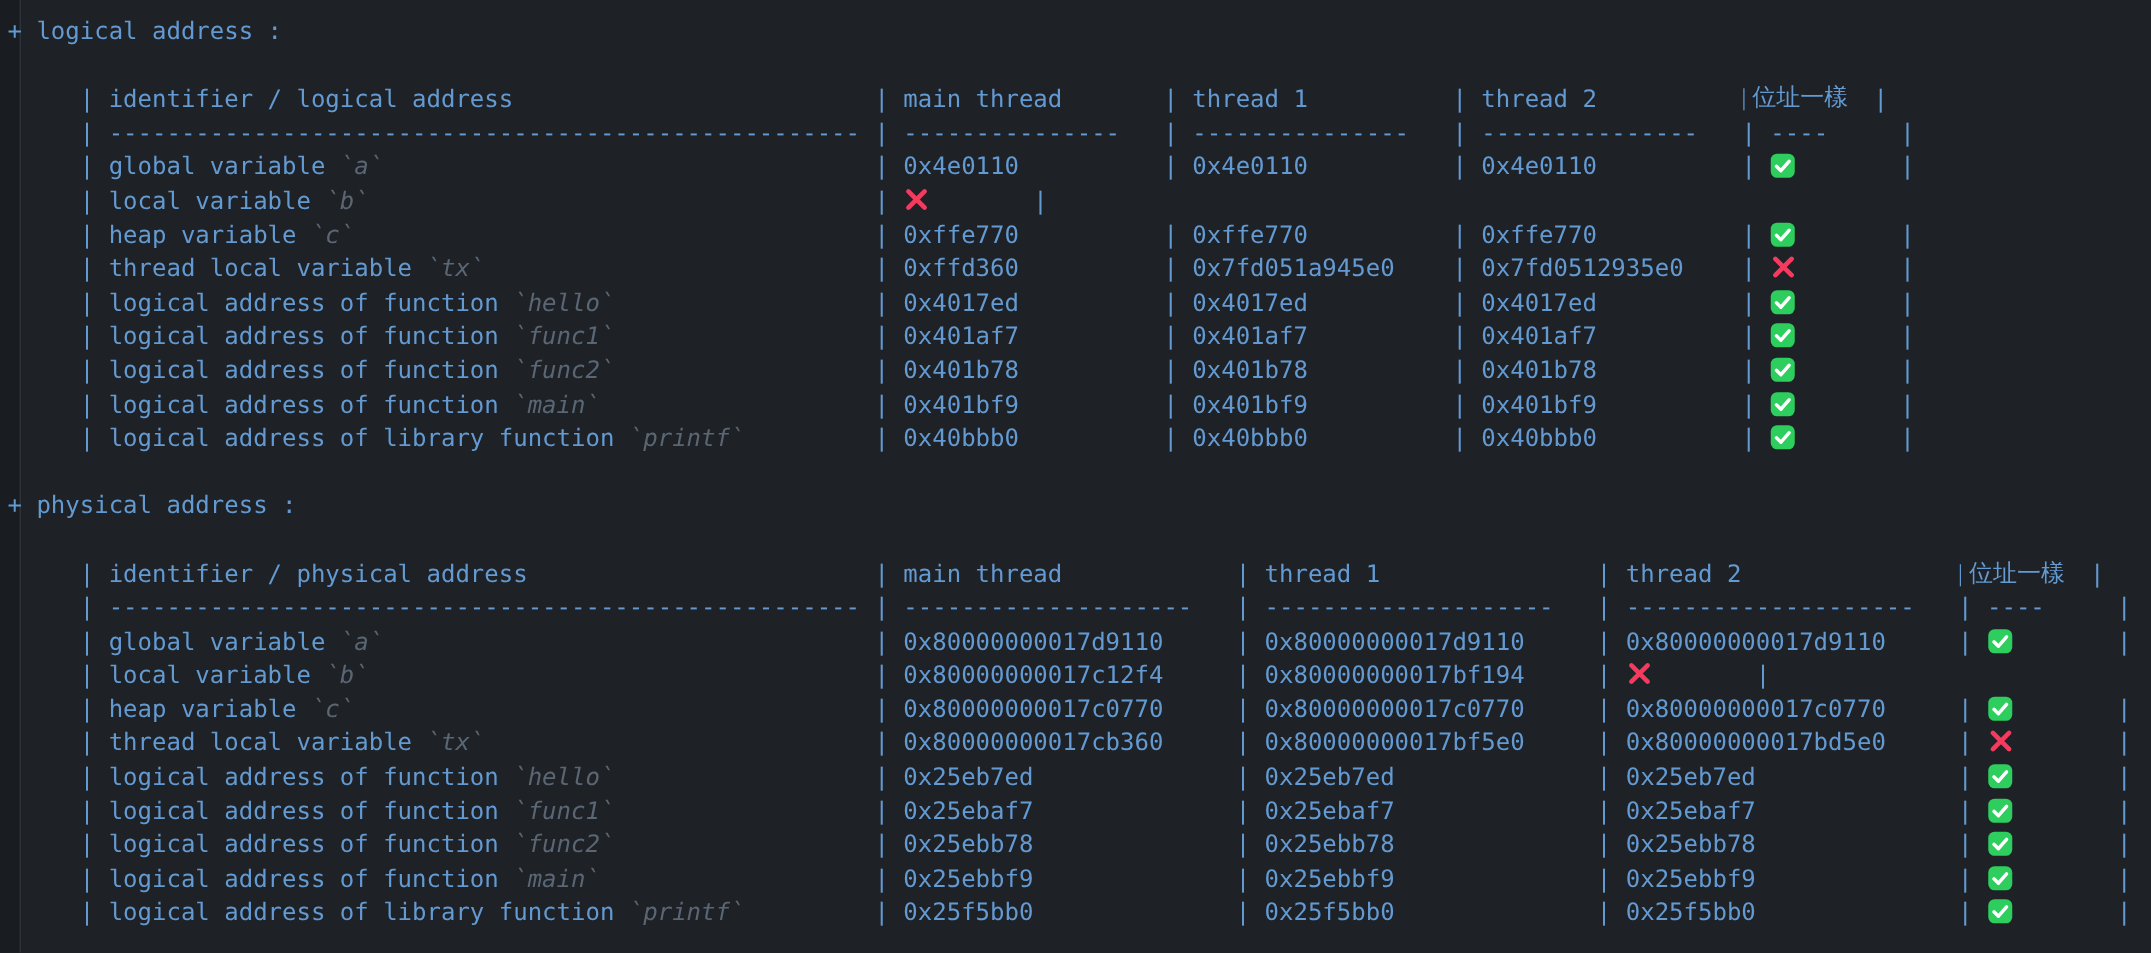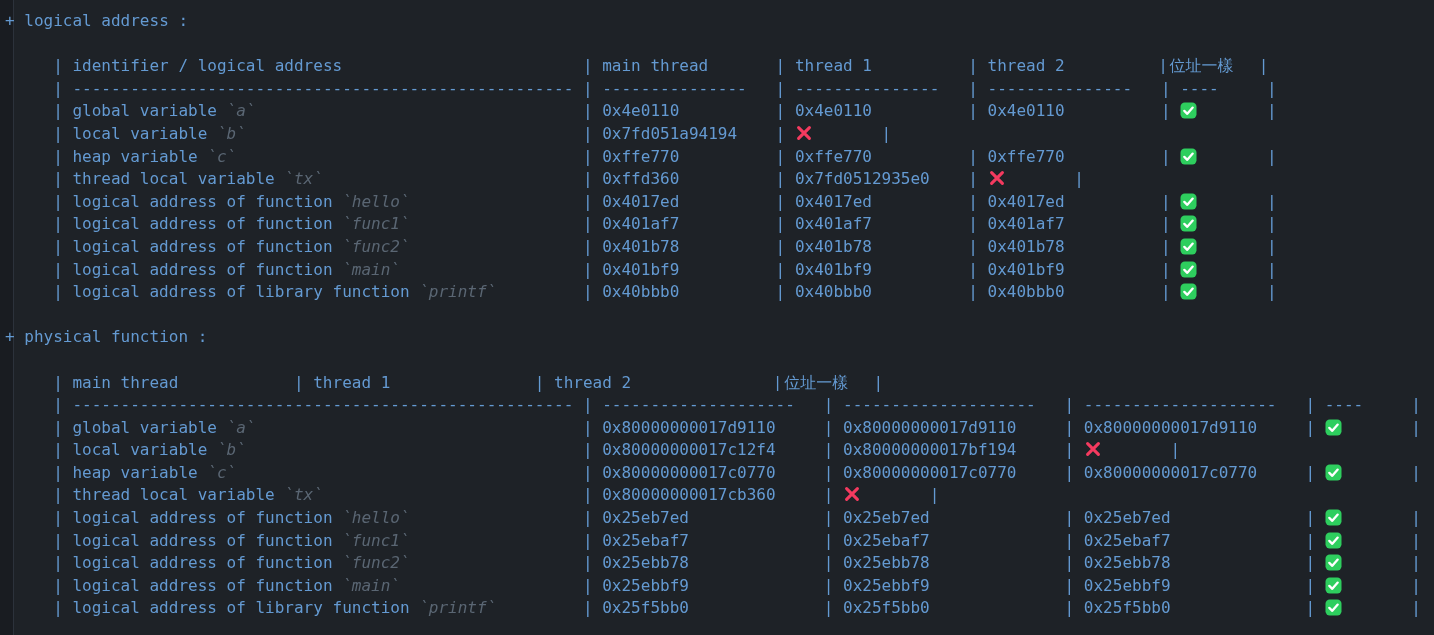--- a/index.html
+++ b/index.html
@@ -33,21 +33,21 @@
     white-space: pre;
   }
   .cell { flex: none; white-space: pre; overflow: visible; }
   .c-ind  { width: 5ch; }
   .c-id   { width: 55ch; }
   .c-addr { width: 20ch; }
   .phys .c-addr { width: 25ch; }
   .c-chk  { width: 11ch; }
   .c-end  { width: 1ch; }
   .code { color: #5a6673; font-style: italic; }
-  .cjk { font-family: Liberation Sans, sans-serif; }
+  .cjk { font-family: Liberation Serif, serif; }
   .icon {
     display: inline-block;
     vertical-align: -3px;
     line-height: 0;
   }
   .icon svg { display: inline-block; }
 </style>
 </head>
 <body>
 
@@ -57,28 +57,28 @@
   <section>
     <div class="line title">+ logical address :</div>
     <div class="line"></div>
     <div class="tbl">
         <div class="line"><span class="cell c-ind"></span><span class="cell c-id">| identifier / logical address</span><span class="cell c-addr">| main thread</span><span class="cell c-addr">| thread 1</span><span class="cell c-addr">| thread 2</span><span class="cell c-chk cjk">| 位址一樣</span><span class="cell c-end">|</span></div>
         <div class="line"><span class="cell c-ind"></span><span class="cell c-id">| ----------------------------------------------------</span><span class="cell c-addr">| ---------------</span><span class="cell c-addr">| ---------------</span><span class="cell c-addr">| ---------------</span><span class="cell c-chk">| ----</span><span class="cell c-end">|</span></div>
         <div class="line"><span class="cell c-ind"></span><span class="cell c-id">| global variable <span class="code">`a`</span></span><span class="cell c-addr">| 0x4e0110</span><span class="cell c-addr">| 0x4e0110</span><span class="cell c-addr">| 0x4e0110</span><span class="cell c-chk">| <span class="icon"><svg width="17" height="17" viewBox="0 0 17 17">
                 <rect x="0.5" y="0.5" width="16" height="16" rx="4.2" fill="#2ece5e"></rect>
                 <path d="M4.3 8.9 L7.3 11.8 L12.7 5.6" stroke="#ffffff" stroke-width="2.3" fill="none" stroke-linecap="round" stroke-linejoin="round"></path>
               </svg></span></span><span class="cell c-end">|</span></div>
-        <div class="line"><span class="cell c-ind"></span><span class="cell c-id">| local variable <span class="code">`b`</span></span><span class="cell c-addr">| 0x7fd051a94194</span><span class="cell c-chk">| <span class="icon"><svg width="18" height="18" viewBox="0 0 18 18">
+        <div class="line"><span class="cell c-ind"></span><span class="cell c-id">| local variable <span class="code">`b`</span></span><span class="cell c-chk">| <span class="icon"><svg width="18" height="18" viewBox="0 0 18 18">
                 <path d="M3.6 3.6 L14.4 14.4 M14.4 3.6 L3.6 14.4" stroke="#f43a5f" stroke-width="3.1" stroke-linecap="round"></path>
               </svg></span></span><span class="cell c-end">|</span></div>
         <div class="line"><span class="cell c-ind"></span><span class="cell c-id">| heap variable <span class="code">`c`</span></span><span class="cell c-addr">| 0xffe770</span><span class="cell c-addr">| 0xffe770</span><span class="cell c-addr">| 0xffe770</span><span class="cell c-chk">| <span class="icon"><svg width="17" height="17" viewBox="0 0 17 17">
                 <rect x="0.5" y="0.5" width="16" height="16" rx="4.2" fill="#2ece5e"></rect>
                 <path d="M4.3 8.9 L7.3 11.8 L12.7 5.6" stroke="#ffffff" stroke-width="2.3" fill="none" stroke-linecap="round" stroke-linejoin="round"></path>
               </svg></span></span><span class="cell c-end">|</span></div>
-        <div class="line"><span class="cell c-ind"></span><span class="cell c-id">| thread local variable <span class="code">`tx`</span></span><span class="cell c-addr">| 0xffd360</span><span class="cell c-addr">| 0x7fd0512935e0</span><span class="cell c-chk">| <span class="icon"><svg width="18" height="18" viewBox="0 0 18 18">
+        <div class="line"><span class="cell c-ind"></span><span class="cell c-id">| thread local variable <span class="code">`tx`</span></span><span class="cell c-addr">| 0xffd360</span><span class="cell c-addr">| 0x7fd051a945e0</span><span class="cell c-addr">| 0x7fd0512935e0</span><span class="cell c-chk">| <span class="icon"><svg width="18" height="18" viewBox="0 0 18 18">
                 <path d="M3.6 3.6 L14.4 14.4 M14.4 3.6 L3.6 14.4" stroke="#f43a5f" stroke-width="3.1" stroke-linecap="round"></path>
               </svg></span></span><span class="cell c-end">|</span></div>
         <div class="line"><span class="cell c-ind"></span><span class="cell c-id">| logical address of function <span class="code">`hello`</span></span><span class="cell c-addr">| 0x4017ed</span><span class="cell c-addr">| 0x4017ed</span><span class="cell c-addr">| 0x4017ed</span><span class="cell c-chk">| <span class="icon"><svg width="17" height="17" viewBox="0 0 17 17">
                 <rect x="0.5" y="0.5" width="16" height="16" rx="4.2" fill="#2ece5e"></rect>
                 <path d="M4.3 8.9 L7.3 11.8 L12.7 5.6" stroke="#ffffff" stroke-width="2.3" fill="none" stroke-linecap="round" stroke-linejoin="round"></path>
               </svg></span></span><span class="cell c-end">|</span></div>
         <div class="line"><span class="cell c-ind"></span><span class="cell c-id">| logical address of function <span class="code">`func1`</span></span><span class="cell c-addr">| 0x401af7</span><span class="cell c-addr">| 0x401af7</span><span class="cell c-addr">| 0x401af7</span><span class="cell c-chk">| <span class="icon"><svg width="17" height="17" viewBox="0 0 17 17">
                 <rect x="0.5" y="0.5" width="16" height="16" rx="4.2" fill="#2ece5e"></rect>
                 <path d="M4.3 8.9 L7.3 11.8 L12.7 5.6" stroke="#ffffff" stroke-width="2.3" fill="none" stroke-linecap="round" stroke-linejoin="round"></path>
               </svg></span></span><span class="cell c-end">|</span></div>
@@ -91,37 +91,37 @@
                 <path d="M4.3 8.9 L7.3 11.8 L12.7 5.6" stroke="#ffffff" stroke-width="2.3" fill="none" stroke-linecap="round" stroke-linejoin="round"></path>
               </svg></span></span><span class="cell c-end">|</span></div>
         <div class="line"><span class="cell c-ind"></span><span class="cell c-id">| logical address of library function <span class="code">`printf`</span></span><span class="cell c-addr">| 0x40bbb0</span><span class="cell c-addr">| 0x40bbb0</span><span class="cell c-addr">| 0x40bbb0</span><span class="cell c-chk">| <span class="icon"><svg width="17" height="17" viewBox="0 0 17 17">
                 <rect x="0.5" y="0.5" width="16" height="16" rx="4.2" fill="#2ece5e"></rect>
                 <path d="M4.3 8.9 L7.3 11.8 L12.7 5.6" stroke="#ffffff" stroke-width="2.3" fill="none" stroke-linecap="round" stroke-linejoin="round"></path>
               </svg></span></span><span class="cell c-end">|</span></div>
       </div>
     <div class="line"></div>
   </section>
   <section>
-    <div class="line title">+ physical function :</div>
+    <div class="line title">+ physical address :</div>
     <div class="line"></div>
     <div class="tbl phys">
-        <div class="line"><span class="cell c-ind"></span><span class="cell c-addr">| main thread</span><span class="cell c-addr">| thread 1</span><span class="cell c-addr">| thread 2</span><span class="cell c-chk cjk">| 位址一樣</span><span class="cell c-end">|</span></div>
+        <div class="line"><span class="cell c-ind"></span><span class="cell c-id">| identifier / physical address</span><span class="cell c-addr">| main thread</span><span class="cell c-addr">| thread 1</span><span class="cell c-addr">| thread 2</span><span class="cell c-chk cjk">| 位址一樣</span><span class="cell c-end">|</span></div>
         <div class="line"><span class="cell c-ind"></span><span class="cell c-id">| ----------------------------------------------------</span><span class="cell c-addr">| --------------------</span><span class="cell c-addr">| --------------------</span><span class="cell c-addr">| --------------------</span><span class="cell c-chk">| ----</span><span class="cell c-end">|</span></div>
         <div class="line"><span class="cell c-ind"></span><span class="cell c-id">| global variable <span class="code">`a`</span></span><span class="cell c-addr">| 0x80000000017d9110</span><span class="cell c-addr">| 0x80000000017d9110</span><span class="cell c-addr">| 0x80000000017d9110</span><span class="cell c-chk">| <span class="icon"><svg width="17" height="17" viewBox="0 0 17 17">
                 <rect x="0.5" y="0.5" width="16" height="16" rx="4.2" fill="#2ece5e"></rect>
                 <path d="M4.3 8.9 L7.3 11.8 L12.7 5.6" stroke="#ffffff" stroke-width="2.3" fill="none" stroke-linecap="round" stroke-linejoin="round"></path>
               </svg></span></span><span class="cell c-end">|</span></div>
         <div class="line"><span class="cell c-ind"></span><span class="cell c-id">| local variable <span class="code">`b`</span></span><span class="cell c-addr">| 0x80000000017c12f4</span><span class="cell c-addr">| 0x80000000017bf194</span><span class="cell c-chk">| <span class="icon"><svg width="18" height="18" viewBox="0 0 18 18">
                 <path d="M3.6 3.6 L14.4 14.4 M14.4 3.6 L3.6 14.4" stroke="#f43a5f" stroke-width="3.1" stroke-linecap="round"></path>
               </svg></span></span><span class="cell c-end">|</span></div>
         <div class="line"><span class="cell c-ind"></span><span class="cell c-id">| heap variable <span class="code">`c`</span></span><span class="cell c-addr">| 0x80000000017c0770</span><span class="cell c-addr">| 0x80000000017c0770</span><span class="cell c-addr">| 0x80000000017c0770</span><span class="cell c-chk">| <span class="icon"><svg width="17" height="17" viewBox="0 0 17 17">
                 <rect x="0.5" y="0.5" width="16" height="16" rx="4.2" fill="#2ece5e"></rect>
                 <path d="M4.3 8.9 L7.3 11.8 L12.7 5.6" stroke="#ffffff" stroke-width="2.3" fill="none" stroke-linecap="round" stroke-linejoin="round"></path>
               </svg></span></span><span class="cell c-end">|</span></div>
-        <div class="line"><span class="cell c-ind"></span><span class="cell c-id">| thread local variable <span class="code">`tx`</span></span><span class="cell c-addr">| 0x80000000017cb360</span><span class="cell c-chk">| <span class="icon"><svg width="18" height="18" viewBox="0 0 18 18">
+        <div class="line"><span class="cell c-ind"></span><span class="cell c-id">| thread local variable <span class="code">`tx`</span></span><span class="cell c-addr">| 0x80000000017cb360</span><span class="cell c-addr">| 0x80000000017bf5e0</span><span class="cell c-addr">| 0x80000000017bd5e0</span><span class="cell c-chk">| <span class="icon"><svg width="18" height="18" viewBox="0 0 18 18">
                 <path d="M3.6 3.6 L14.4 14.4 M14.4 3.6 L3.6 14.4" stroke="#f43a5f" stroke-width="3.1" stroke-linecap="round"></path>
               </svg></span></span><span class="cell c-end">|</span></div>
         <div class="line"><span class="cell c-ind"></span><span class="cell c-id">| logical address of function <span class="code">`hello`</span></span><span class="cell c-addr">| 0x25eb7ed</span><span class="cell c-addr">| 0x25eb7ed</span><span class="cell c-addr">| 0x25eb7ed</span><span class="cell c-chk">| <span class="icon"><svg width="17" height="17" viewBox="0 0 17 17">
                 <rect x="0.5" y="0.5" width="16" height="16" rx="4.2" fill="#2ece5e"></rect>
                 <path d="M4.3 8.9 L7.3 11.8 L12.7 5.6" stroke="#ffffff" stroke-width="2.3" fill="none" stroke-linecap="round" stroke-linejoin="round"></path>
               </svg></span></span><span class="cell c-end">|</span></div>
         <div class="line"><span class="cell c-ind"></span><span class="cell c-id">| logical address of function <span class="code">`func1`</span></span><span class="cell c-addr">| 0x25ebaf7</span><span class="cell c-addr">| 0x25ebaf7</span><span class="cell c-addr">| 0x25ebaf7</span><span class="cell c-chk">| <span class="icon"><svg width="17" height="17" viewBox="0 0 17 17">
                 <rect x="0.5" y="0.5" width="16" height="16" rx="4.2" fill="#2ece5e"></rect>
                 <path d="M4.3 8.9 L7.3 11.8 L12.7 5.6" stroke="#ffffff" stroke-width="2.3" fill="none" stroke-linecap="round" stroke-linejoin="round"></path>
               </svg></span></span><span class="cell c-end">|</span></div>

